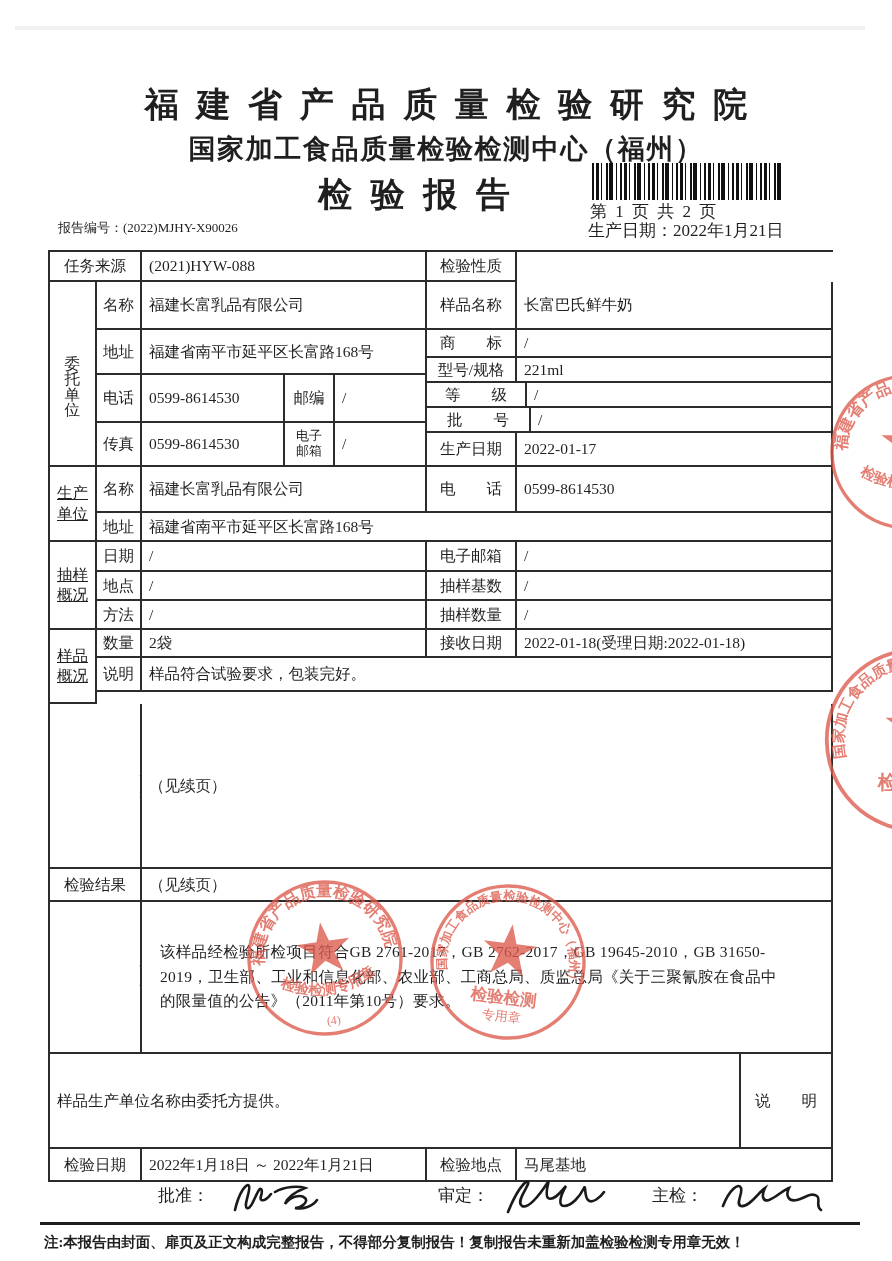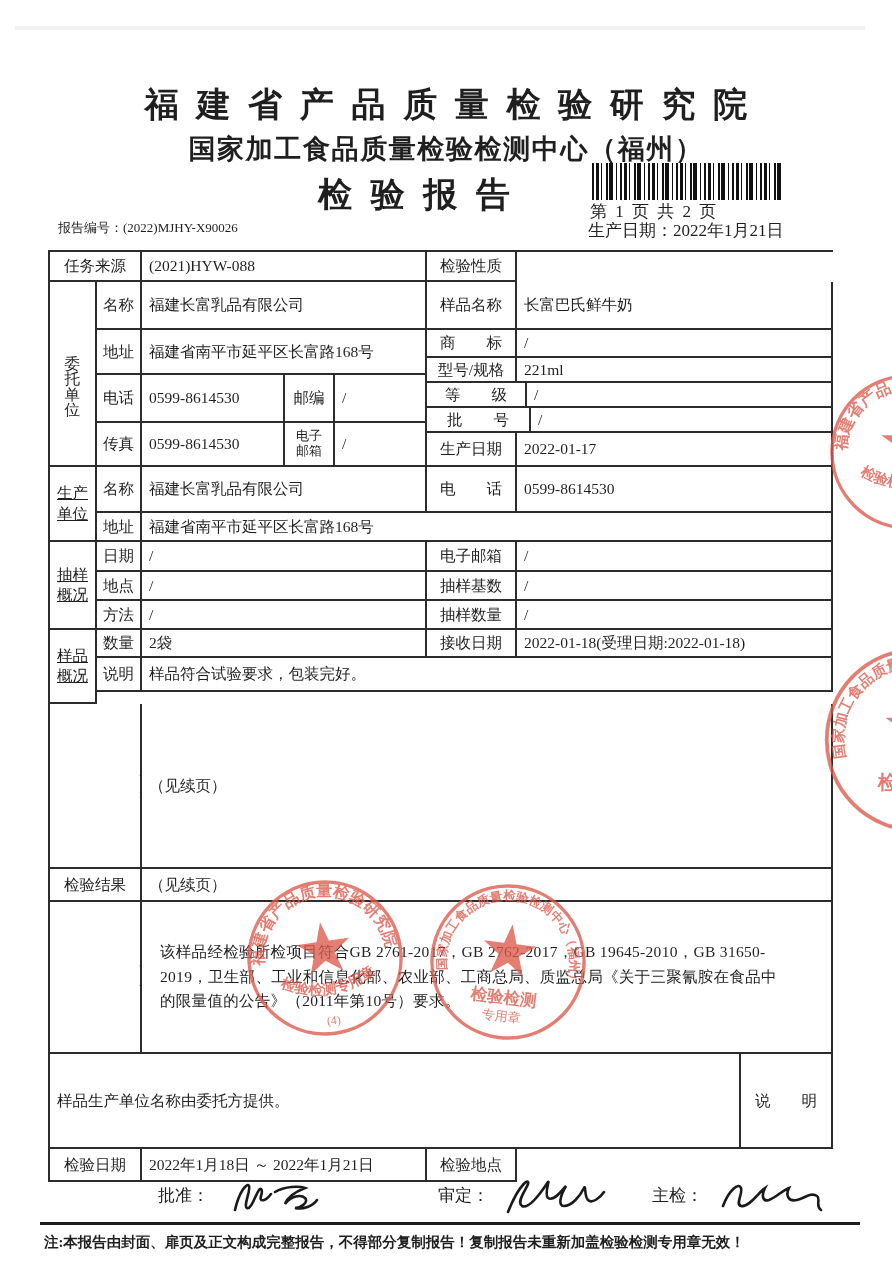--- a/index.html
+++ b/index.html
@@ -221,20 +221,21 @@
 
     <div class="trow" style="height:95px">
       <div class="cell f1">样品生产单位名称由委托方提供。</div>
       <div class="cell lab" style="width:92px">说　　明</div>
     </div>
 
     <div class="trow" style="height:33px">
       <div class="cell lab" style="width:92px">检验日期</div>
       <div class="cell" style="width:285px">2022年1月18日 ～ 2022年1月21日</div>
       <div class="cell lab" style="width:90px">检验地点</div>
+      <div class="cell f1">马尾基地</div>
     </div>
   </div>
 
   <svg class="stamp" style="left:245px;top:878px;transform:rotate(-8deg)" width="160" height="160" viewBox="0 0 160 160">
     <defs>
       <path id="a1" d="M 26.3 111 A 62 62 0 1 1 133.7 111"></path>
       <path id="b1" d="M 28 100 Q 80 132 132 100"></path>
     </defs>
     <circle cx="80" cy="80" r="76" fill="none" stroke="currentColor" stroke-width="3.5"></circle>
     <text font-size="16" font-weight="bold" fill="currentColor"><textPath href="#a1" startOffset="50%" text-anchor="middle">福建省产品质量检验研究院</textPath></text>

